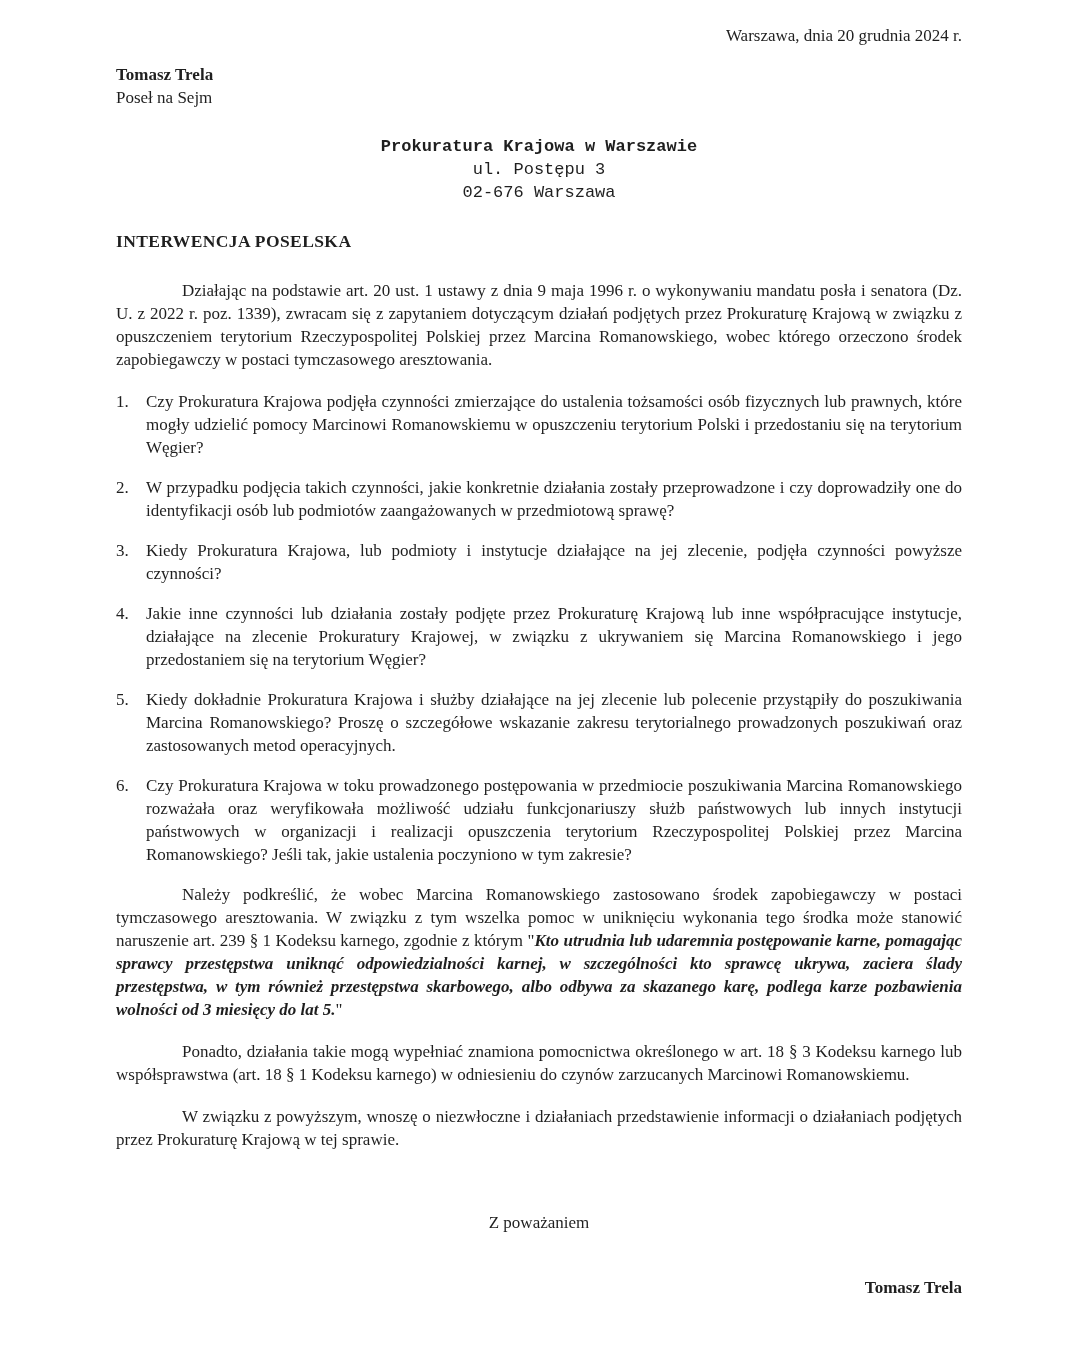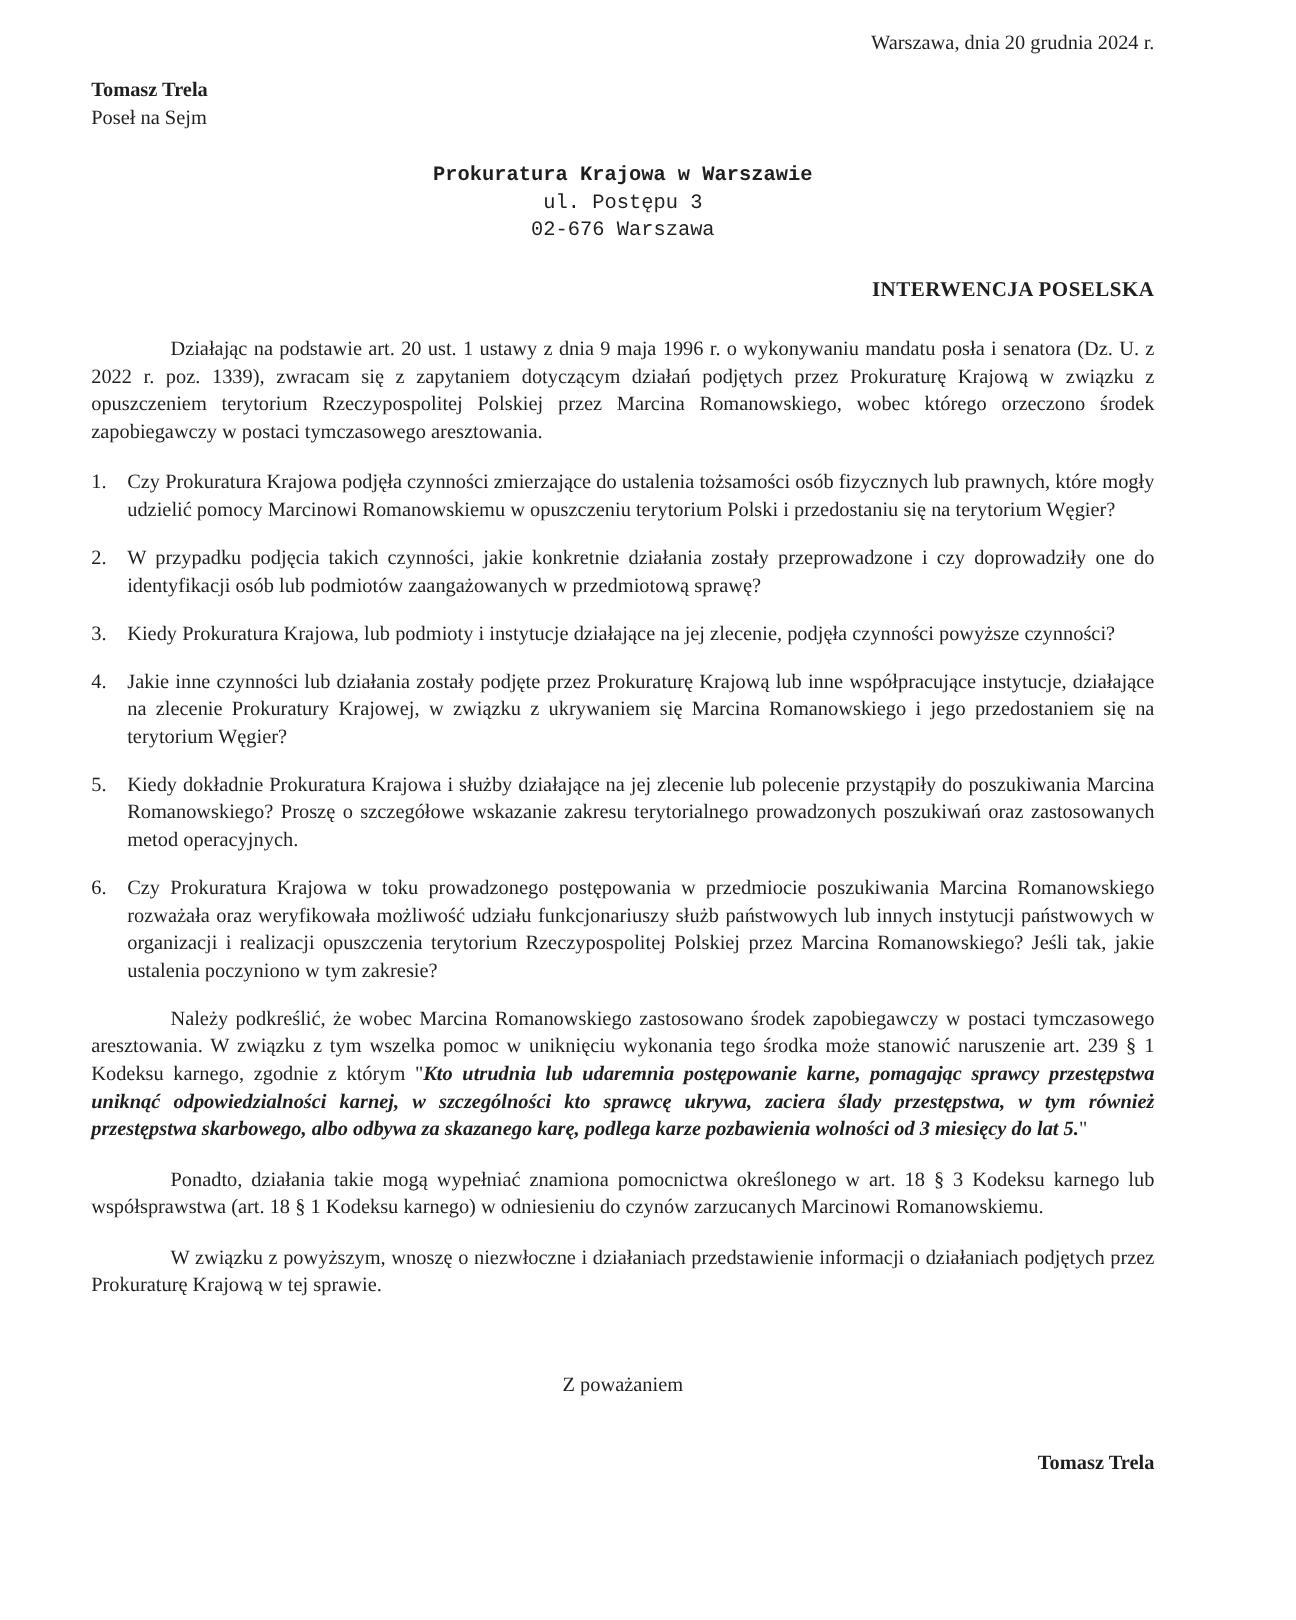--- a/index.html
+++ b/index.html
@@ -10,41 +10,41 @@
   .page {
     position: relative;
     width: 1080px;
     height: 1350px;
     box-sizing: border-box;
     background: #ffffff;
     color: #1f1f1f;
     font-family: "Liberation Serif", "DejaVu Serif", serif;
     font-size: 17px;
     line-height: 23px;
-    padding: 24px 118px 30px 76px;
+    padding: 24px 118px 30px 116px;
     overflow: hidden;
   }
   .date-line {
     text-align: right;
     margin-bottom: 16px;
   }
   .sender {
     text-align: left;
     margin-bottom: 26px;
   }
   .recipient {
     text-align: center;
     margin-bottom: 26px;
     font-family: Liberation Mono, monospace;
   }
   .bold { font-weight: bold; }
   .doc-title {
     font-size: 17.5px;
     font-weight: bold;
-    text-align: right;
+    text-align: left;
     letter-spacing: 0.4px;
     margin: 0 0 26px 0;
   }
   p.para {
     margin: 0 0 19px 0;
     text-align: justify;
     text-indent: 66px;
   }
   p.para.last { margin-bottom: 0; }
   .questions {

